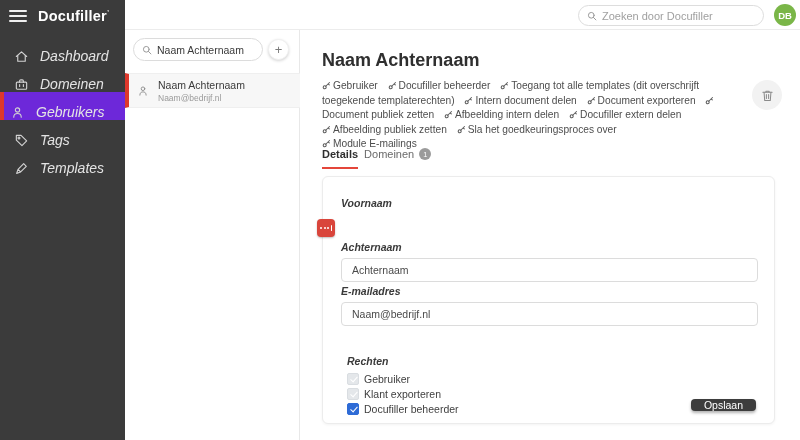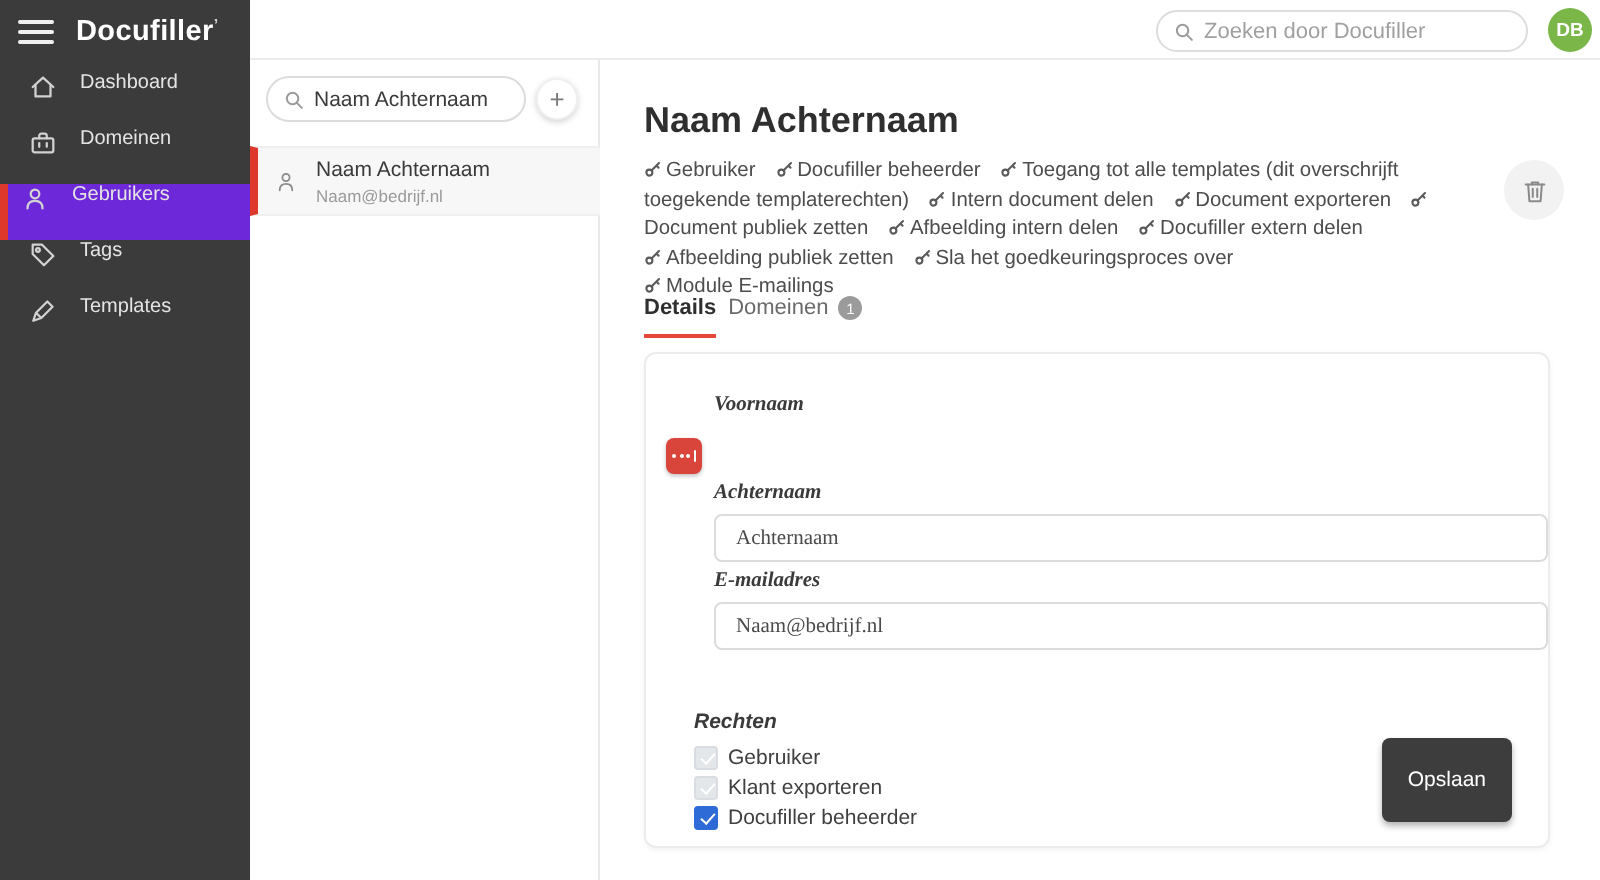--- a/index.html
+++ b/index.html
@@ -8,22 +8,22 @@
   #app { position:relative; width:800px; height:440px; background:#fff; }
 
   
   .sidebar { position:absolute; left:0; top:0; width:125px; height:440px; background:#3b3b3b; }
   .brand { display:flex; align-items:center; height:32px; padding-left:9px; }
   .hamburger { width:18px; display:flex; flex-direction:column; gap:3px; cursor:pointer; }
   .hamburger div { height:2px; background:#f0f0f0; border-radius:1px; }
   .logo { color:#fff; font-weight:bold; font-size:14.5px; margin-left:11px; letter-spacing:.2px; }
   .logo .mark { font-size:8px; vertical-align:top; color:#cfcfcf; }
   .nav { margin-top:4px; }
-  .nav-item { display:flex; align-items:flex-start; height:28px; padding-left:10px;
-              border-left:4px solid transparent; color:#e4e4e4; font-size:10px; cursor:pointer; }
+  .nav-item { display:flex; align-items:flex-end; height:28px; padding-left:10px;
+              border-left:4px solid transparent; color:#e4e4e4; font-size:14px; cursor:pointer;font-style:italic; }
   .nav-item.active { background:#6d28d9; border-left-color:#de382c; padding-left:6px; }
   .nav-item .nicon { width:15px; height:15px; margin-right:11px; flex:0 0 15px; }
   .nav-item svg { width:15px; height:15px; stroke:#d2d2d2; fill:none; stroke-width:1.2;
                   stroke-linecap:round; stroke-linejoin:round; }
 
   
   .topbar { position:absolute; left:125px; top:0; width:675px; height:30px; background:#fff;
             border-bottom:1px solid #ececec; }
   .global-search { position:absolute; left:453px; top:5px; width:186px; height:21px;
                    border:1px solid #ddd; border-radius:11px; display:flex; align-items:center;
@@ -71,21 +71,21 @@
 
   .tabs { position:absolute; left:22px; top:118px; display:flex; gap:6px; align-items:center; }
   .tab { font-size:11px; color:#6a6a6a; padding-bottom:7px; cursor:pointer;
          border-bottom:2px solid transparent; display:flex; align-items:center; gap:5px; }
   .tab.active { color:#2f2f2f; font-weight:bold; border-bottom-color:#e4463a; }
   .badge { width:12px; height:12px; border-radius:50%; background:#9b9b9b; color:#fff;
            font-size:7.5px; display:flex; align-items:center; justify-content:center; }
 
   .card { position:absolute; left:22px; top:146px; width:453px; height:248px; background:#fff;
           border:1px solid #ececec; border-radius:6px; box-shadow:0 1px 3px rgba(0,0,0,.05); }
-  .fgroup { position:absolute; left:34px; width:417px;font-family:Liberation Serif, serif; }
+  .fgroup { position:absolute; left:18px; width:417px; }
   .flabel { font-size:10.5px; font-style:italic; font-weight:bold; color:#3a3a3a; margin-bottom:5px; }
   .fld { width:100%; height:24px; border:1px solid #dcdcdc; border-radius:4px; padding:0 10px;
          font-size:10.5px; color:#4a4a4a; font-family:inherit; outline:none; background:#fff; }
   .ext-icon { position:absolute; left:-24px; top:22px; width:18px; height:18px; border-radius:4px;
               background:#d9453b; box-shadow:0 1px 2px rgba(0,0,0,.25);
               display:flex; align-items:center; justify-content:center; gap:1.5px; }
   .ext-icon i { width:2px; height:2px; border-radius:50%; background:#fff; }
   .ext-icon b { width:1.5px; height:6px; background:#fff; border-radius:1px; }
 
   .rights { position:absolute; left:24px; top:178px; }
@@ -94,21 +94,21 @@
   .cb-row label { font-size:10.5px; color:#3f3f3f; margin-left:5px; }
   input.cb { appearance:none; -webkit-appearance:none; width:12px; height:12px;
              border:1px solid #c9ced4; border-radius:2px; background:#fff; position:relative; margin:0; }
   input.cb:checked { background:#2e6bd6; border-color:#2e6bd6; }
   input.cb:checked::after { content:""; position:absolute; left:3.5px; top:1px; width:3px; height:6px;
              border:solid #fff; border-width:0 1.6px 1.6px 0; transform:rotate(42deg); }
   input.cb:disabled:checked { background:#e4e7ea; border-color:#d9dde1; }
 
   .save-btn { position:absolute; right:18px; bottom:12px; background:#3d3d3d; color:#fff;
               font-size:10.5px; font-family:inherit; border:none; border-radius:4px;
-              padding:15px 13px; box-shadow:0 2px 3px rgba(0,0,0,.3); cursor:pointer; }
+              padding:0 13px; box-shadow:0 2px 3px rgba(0,0,0,.3); cursor:pointer; }
 </style>
 </head>
 <body>
 
 <div id="app">
 
   <div class="sidebar">
     <div class="brand">
       <div class="hamburger">
           <div></div>

